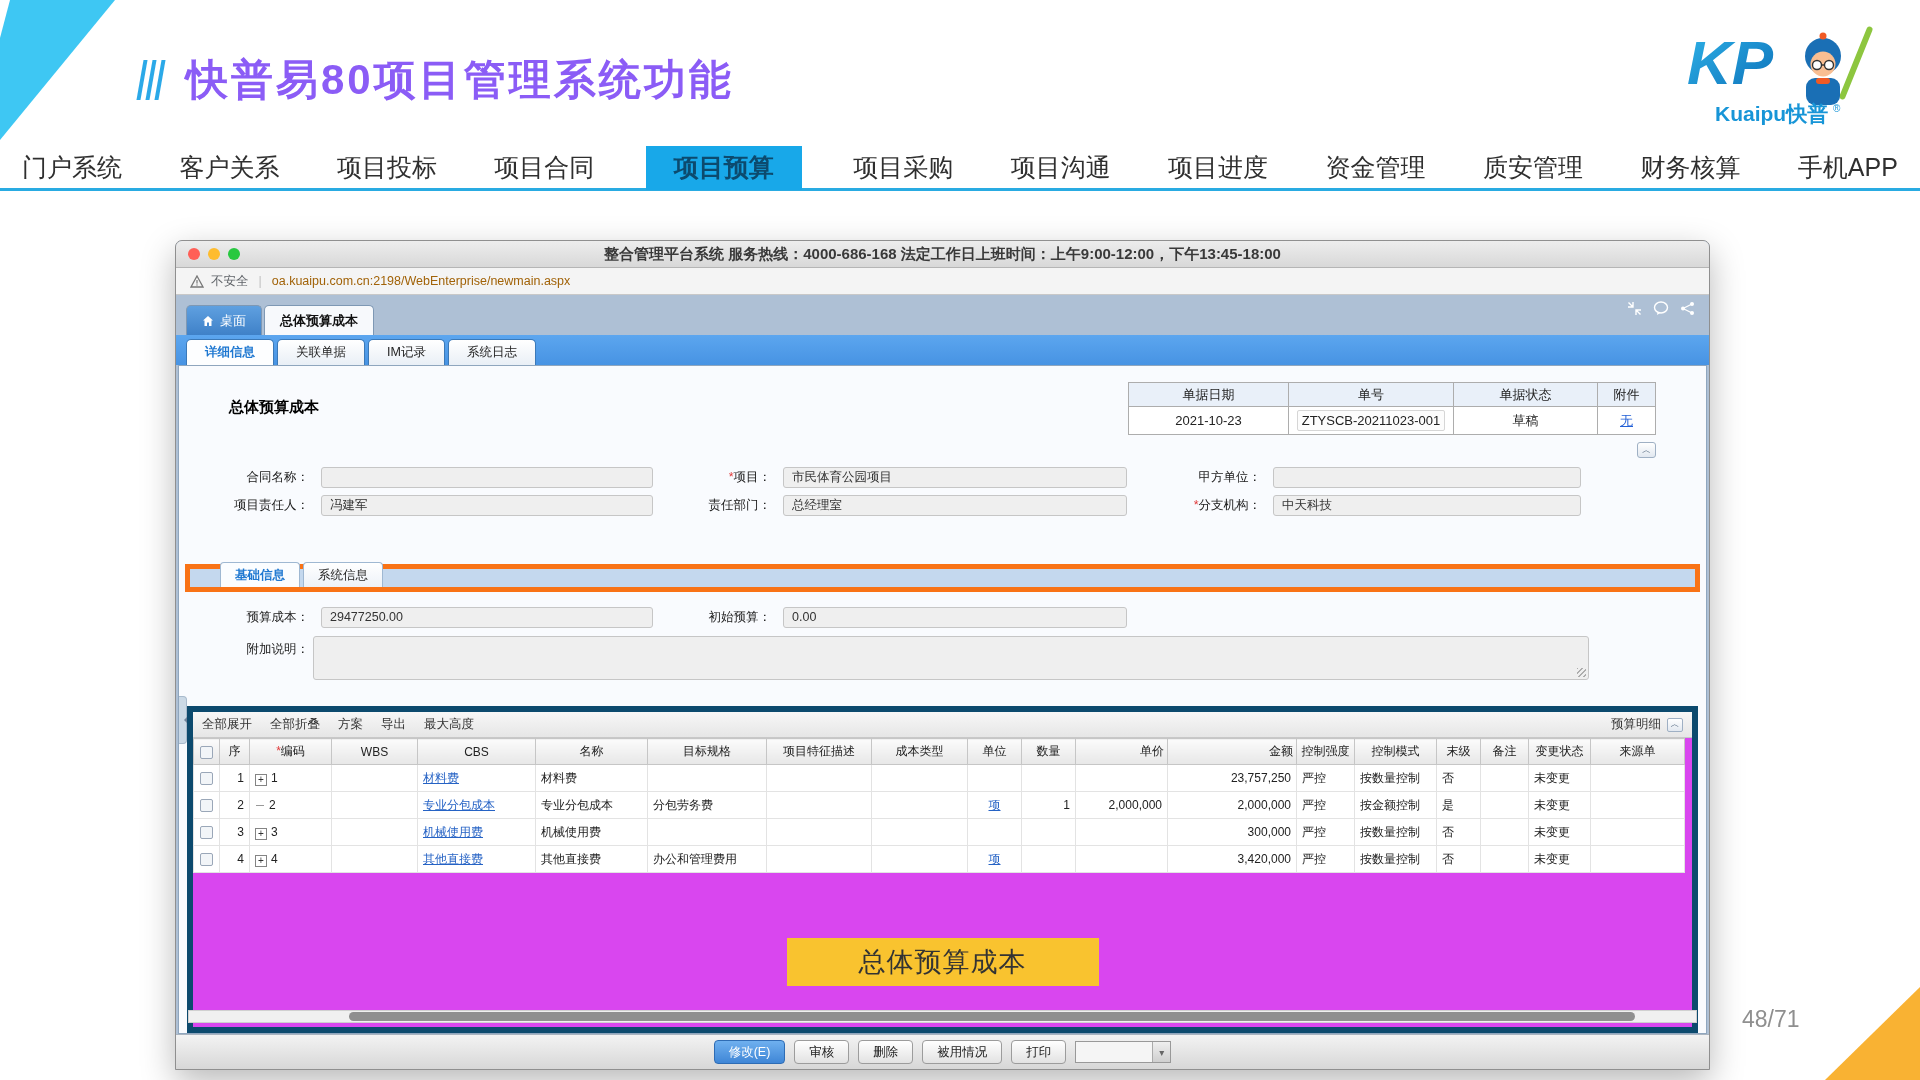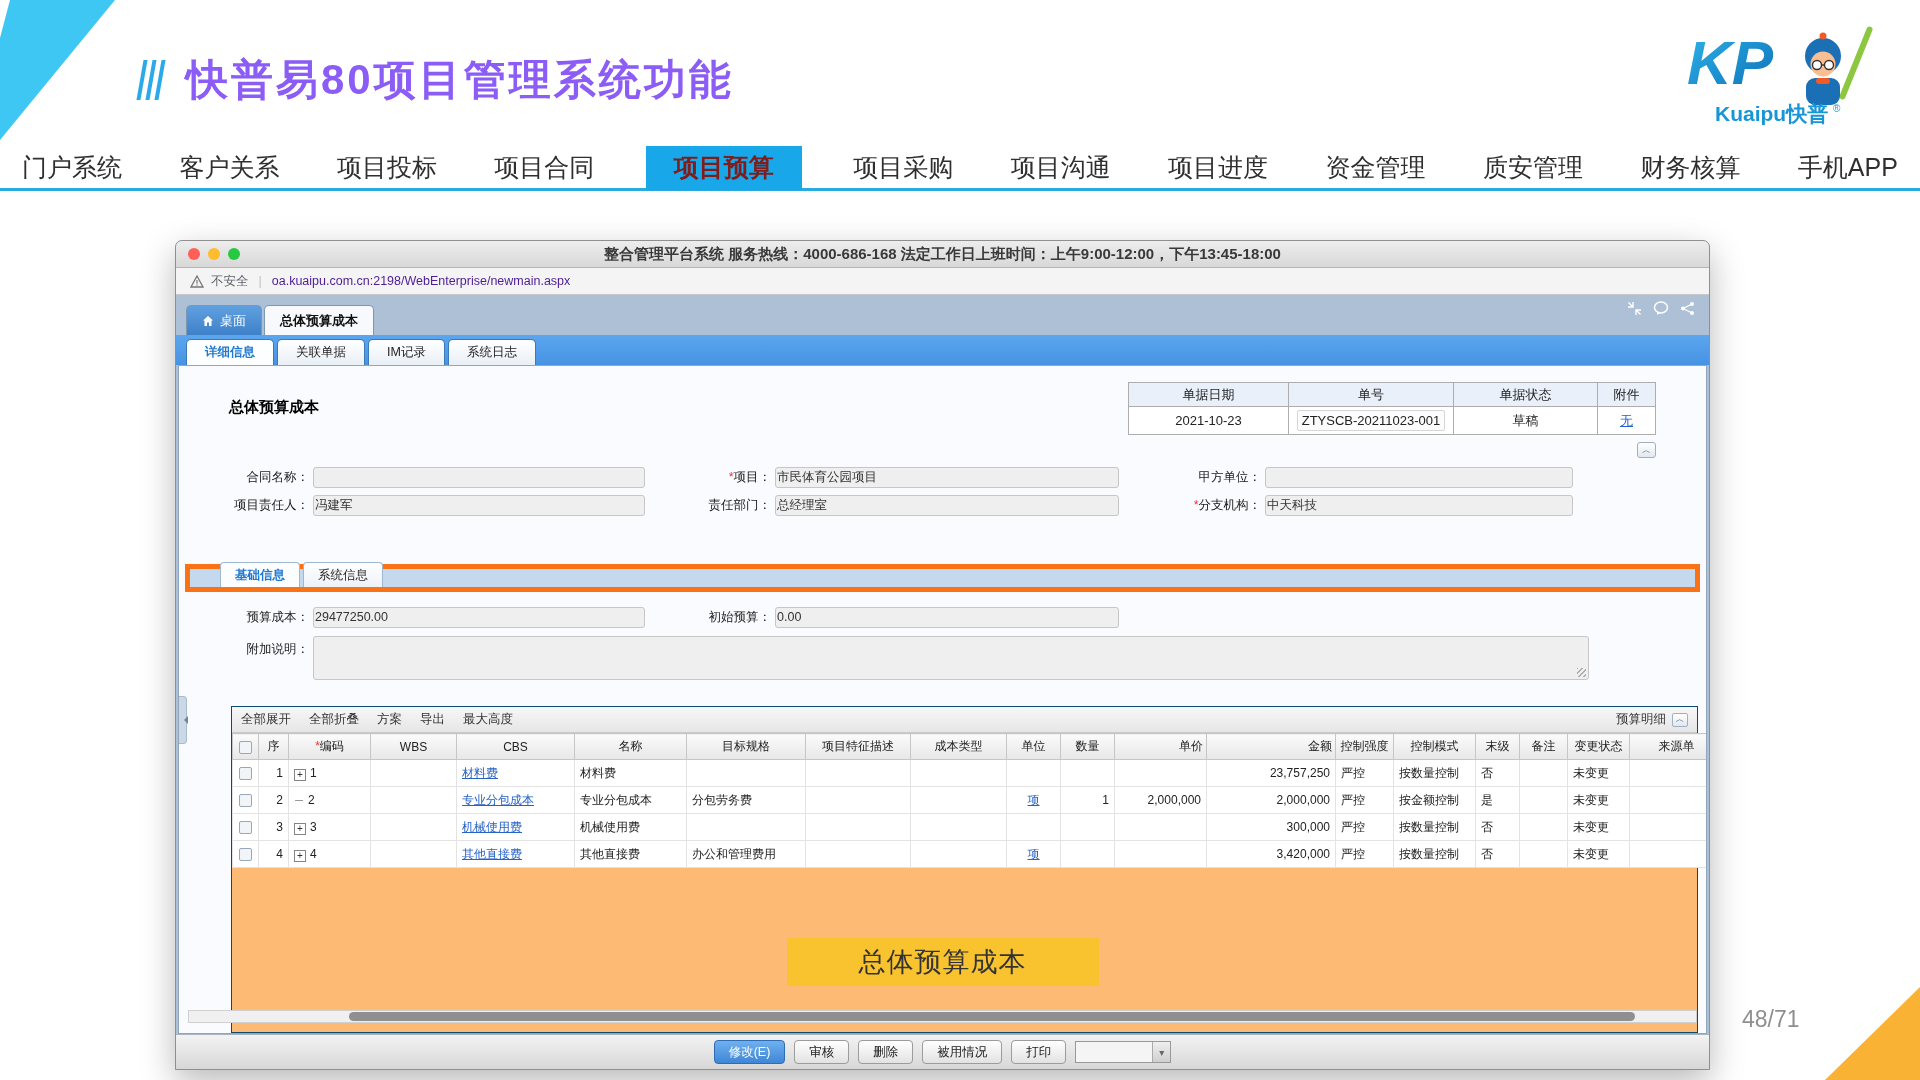--- a/index.html
+++ b/index.html
@@ -18,38 +18,38 @@
   .title-bars i { display:block; width:4px; height:40px; background:#2BA9E8; }
   .slide-title { font-size:42px; font-weight:bold; color:#8b5cf6; letter-spacing:3px; margin:0; }
 
   .logo { position:absolute; left:1685px; top:22px; width:210px; height:110px; }
 
   
   .nav { position:absolute; left:0; top:147px; width:1920px; height:44px; display:flex;
          align-items:center; justify-content:space-between; padding:0 16px;
          border-bottom:3px solid #29ABE2; font-size:25px; color:#2F2F2F; background:#FFF; }
   .nav-item { height:44px; display:flex; align-items:center; padding:0 6px; cursor:pointer; white-space:nowrap; }
-  .nav-item.active { background:#18A8E9; color:#7f1d1d; font-weight:bold; padding:0 28px; }
+  .nav-item.active { background:#18A8E9; color:#0c4a6e; font-weight:bold; padding:0 28px; }
 
   
   .browser { position:absolute; left:175px; top:240px; width:1535px; height:830px;
              border:1px solid #8F8F8F; border-radius:7px 7px 0 0; background:#AEC0D5;
              box-shadow:0 12px 34px rgba(0,0,0,.28); overflow:hidden; }
   .titlebar { position:absolute; top:0; left:0; right:0; height:27px;
               background:linear-gradient(#EDEDED,#D8D8D8); border-bottom:1px solid #B5B5B5;
               display:flex; align-items:center; }
   .lights { display:flex; gap:8px; margin-left:12px; z-index:2; }
   .light { width:12px; height:12px; border-radius:50%; }
   .light.red{background:#FF5F57;} .light.yellow{background:#FEBC2E;} .light.green{background:#28C840;}
   .win-title { position:absolute; left:0; right:0; text-align:center; font-size:15px; font-weight:bold; color:#393939; }
   .urlbar { position:absolute; top:27px; left:0; right:0; height:27px; background:#F4F4F4;
             border-bottom:1px solid #C8C8C8; display:flex; align-items:center; padding-left:14px;
             font-size:12.5px; color:#5F6368; gap:7px; }
   .url-sep { color:#C2C2C2; margin:0 3px; }
-  .url-text { color:#4c1d95; }
+  .url-text { color:#a16207; }
 
   .app { position:absolute; top:54px; left:0; right:0; bottom:0; background:#AEC0D5; }
 
   .tabbar { position:absolute; top:8px; left:10px; height:32px; display:flex; align-items:flex-end; gap:2px; }
   .tab { height:30px; display:flex; align-items:center; padding:0 15px; font-size:13px;
          border-radius:5px 5px 0 0; border:1px solid #7E98B4; border-bottom:none; cursor:pointer; }
   .tab.desktop { background:linear-gradient(#5FA0E0,#3F81C8); color:#FFF; gap:6px; }
   .tab.doc { background:#F7F9FC; color:#111; font-weight:bold; }
 
   .subtabs { position:absolute; top:40px; left:0; right:0; height:30px;
@@ -85,41 +85,41 @@
   .collapse-btn::after, .mini-collapse::after { content:"︿"; font-size:9px; color:#51667E; line-height:1; }
 
   .f-row { position:absolute; left:0; right:0; height:22px; }
   .r1{top:100px;} .r2{top:128px;} .r3{top:156px;} .r4{top:240px;}
   .fg { position:absolute; display:flex; align-items:center; height:22px; }
   .fg1{left:18px;} .fg2{left:480px;} .fg3{left:962px;}
   .lbl { font-size:12.5px; color:#1A1A1A; text-align:right; white-space:nowrap; }
   .fg1 .lbl{width:112px;} .fg2 .lbl{width:112px;} .fg3 .lbl{width:120px;}
   .req { color:#E03A3A; }
   .inp { height:21px; background:#EFEFEF; border:1px solid #C6C6C6; border-radius:3px; font-size:12.5px;
-         color:#333; display:flex; align-items:center; padding:0 1px; margin-left:4px; }
+         color:#333; display:flex; align-items:center; padding:0 8px; margin-left:12px; }
   .fg1 .inp{width:332px;} .fg2 .inp{width:344px;} .fg3 .inp{width:308px;}
   .inp.dim { color:#9A9A9A; }
   .chev { margin-left:auto; font-size:10px; color:#8A8A8A; }
   .chev::after { content:"⌄"; position:relative; top:-3px; }
 
   .info-tabs { position:absolute; left:6px; right:6px; top:198px; height:28px; background:#C4D8EE;
                border:5px solid #f97316; display:flex; align-items:flex-end; padding-left:30px; gap:3px; }
   .info-tab { height:25px; padding:0 14px; display:flex; align-items:center; font-size:12.5px; color:#222;
               background:linear-gradient(#FFF,#EDF2F8); border:1px solid #9FB8D2; border-bottom:none;
               border-radius:4px 4px 0 0; cursor:pointer; }
   .info-tab.active { color:#1F78D1; font-weight:bold; background:#FBFDFF; }
 
   .note-row { position:absolute; left:18px; top:270px; display:flex; }
   .note-row .lbl { width:112px; padding-top:5px; }
   .note-area { width:1276px; height:44px; margin-left:4px; background:#EFEFEF; border:1px solid #C6C6C6;
                border-radius:3px; position:relative; }
   .note-area::after { content:""; position:absolute; right:2px; bottom:2px; width:9px; height:9px;
                background:repeating-linear-gradient(135deg,#ADADAD 0 1px,transparent 1px 3.5px); }
 
-  .grid { position:absolute; left:8px; right:8px; top:340px; bottom:0; background:#fdba74; border:1px solid #0c4a6e;margin-left:44px; }
+  .grid { position:absolute; left:8px; right:8px; top:340px; bottom:0; background:#d946ef; border:6px solid #0c4a6e; }
   .grid-toolbar { height:26px; background:linear-gradient(#F7F7F7,#E6E6E6); border-bottom:1px solid #C8C8C8;
                   display:flex; align-items:center; padding:0 9px; gap:18px; font-size:12.5px; color:#333; }
   .gt-item { cursor:pointer; white-space:nowrap; }
   .gt-right { margin-left:auto; display:flex; align-items:center; gap:6px; }
   .mini-collapse { width:16px; height:14px; border:1px solid #9FB0C4; border-radius:2px;
                    background:linear-gradient(#FFF,#E2E8F0); display:flex; align-items:center; justify-content:center; cursor:pointer; }
 
   table.grid-table { border-collapse:collapse; table-layout:fixed; width:1492px; font-size:12px; color:#222; }
   .grid-table th { height:26px; background:linear-gradient(#FBFBFB,#E7E7E7); border:1px solid #C6C6C6;
                    font-weight:normal; padding:0 3px; white-space:nowrap; overflow:hidden; }

